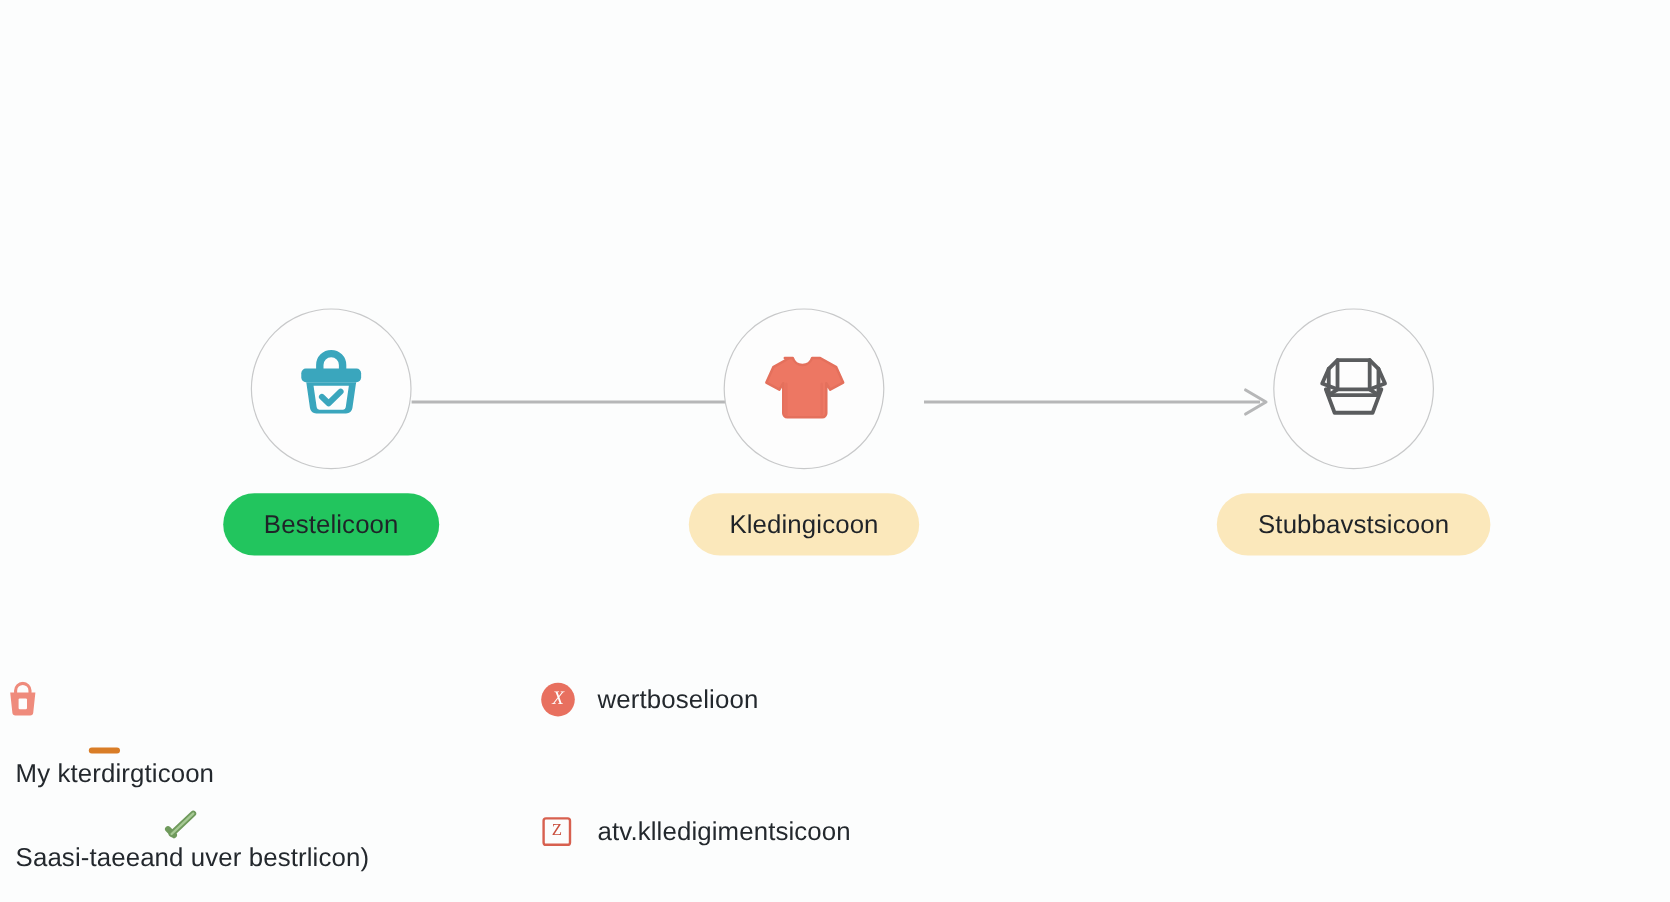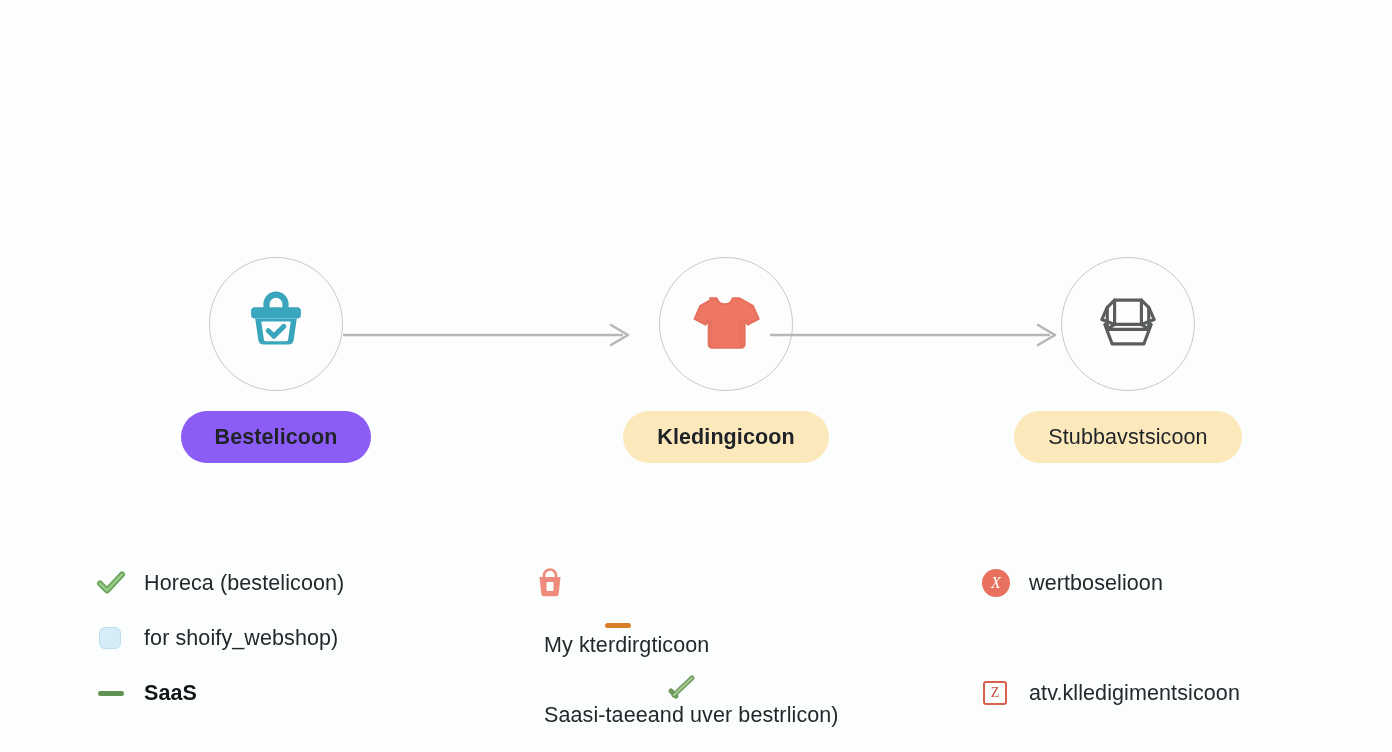--- a/index.html
+++ b/index.html
@@ -53,21 +53,21 @@
     width: max-content;
     min-width: 180px;
     box-sizing: border-box;
   }
   .node-pill span {
     font-size: 21.5px;
     color: #1f2328;
     letter-spacing: 0.1px;
     white-space: nowrap;
   }
-  .pill-blue  { background: #8b5cf6; font-weight: bold; }
+  .pill-blue  { background: #22c55e; }
   .pill-amber { background: #fbe8bb; }
 
   .connector {
     position: absolute;
     top: 71px;
     height: 24px;
   }
   .connector svg { display: block; overflow: visible; }
 
   
@@ -173,21 +173,21 @@
     </div>
   </div>
 
   <div class="connector" style="left:343px; width:294px;">
     <svg width="294" height="24" viewBox="0 0 294 24">
       <line x1="0" y1="12" x2="280" y2="12" stroke="#b6b7b8" stroke-width="2.4"></line>
       <polyline points="268,2 285,12 268,22" fill="none" stroke="#b6b7b8" stroke-width="2.6" stroke-linecap="round" stroke-linejoin="round"></polyline>
     </svg>
   </div>
 
-  <div class="node" style="left:586px;font-weight:bold;">
+  <div class="node" style="left:530px;">
     <div class="node-circle">
       <span>
         <svg width="82" height="82" viewBox="0 0 64 64" fill="none">
           <path d="M22.5 13.5L12 19.5 7.5 29.5l8.5 4.6 2.5-4.2v19.6a2.6 2.6 0 0 0 2.6 2.6h22.8a2.6 2.6 0 0 0 2.6-2.6V29.9l2.5 4.2 8.5-4.6-4.5-10-10.5-6h-5.2a6.6 6.6 0 0 1-12.6 0h-5.2z" fill="#ed7763" stroke="#e4705c" stroke-width="1.6" stroke-linejoin="round"></path>
           <path d="M20.5 30.5v20M43.5 30.5v20" stroke="#e4705c" stroke-width="1.6" stroke-linecap="round" opacity="0.55"></path>
         </svg>
       </span>
     </div>
     <div class="node-pill pill-amber">
       <span>Kledingicoon</span>
@@ -214,45 +214,20 @@
       </span>
     </div>
     <div class="node-pill pill-amber">
       <span>Stubbavstsicoon</span>
     </div>
   </div>
 </div>
 
 <div id="legend">
 
-  <div class="legend-col" style="width:435px; margin-left:96px;">
-    <div class="legend-row" style="top:11px;">
-      <span class="li-icon">
-        <svg width="30" height="26" viewBox="0 0 30 26" fill="none">
-          <path d="M4 13.5l7 7L26 4.5" stroke="#6aa65a" stroke-width="6" stroke-linecap="round" stroke-linejoin="round"></path>
-          <path d="M4 13.5l7 7L26 4.5" stroke="#9ecb8e" stroke-width="2.4" stroke-linecap="round" stroke-linejoin="round"></path>
-        </svg>
-      </span>
-      <span class="li-label">Horeca (bestelicoon)</span>
-    </div>
-
-    <div class="legend-row" style="top:66px;">
-      <span class="li-icon">
-        <span class="sq-blue"></span>
-      </span>
-      <span class="li-label">for shoify_webshop)</span>
-    </div>
-
-    <div class="legend-row" style="top:121px;">
-      <span class="li-icon">
-        <span class="dash dash-green"></span>
-      </span>
-      <span class="li-label bold">SaaS</span>
-    </div>
-  </div>
 
   <div class="legend-col" style="width:445px; margin-left:5px;">
     <div class="legend-row" style="top:11px;">
       <span class="li-icon">
         <svg width="28" height="30" viewBox="0 0 28 30" fill="none">
           <path d="M8 9V7.5a6 6 0 0 1 12 0V9" stroke="#ef8b7c" stroke-width="2.6" stroke-linecap="round"></path>
           <path d="M3.5 9h21l-1.8 17a2.6 2.6 0 0 1-2.6 2.3H7.9A2.6 2.6 0 0 1 5.3 26L3.5 9z" fill="#ef8b7c"></path>
           <rect x="10.5" y="14" width="7" height="9" rx="1" fill="#fdfdfd"></rect>
         </svg>
       </span>

